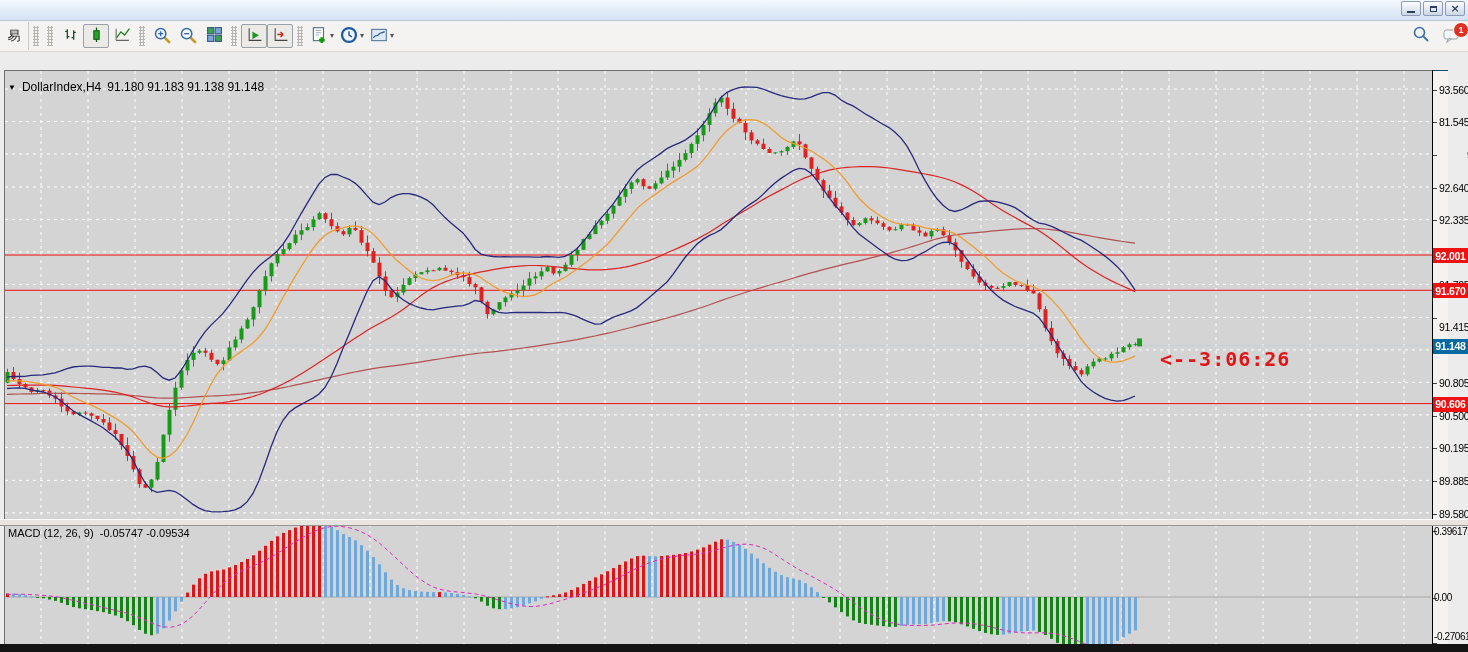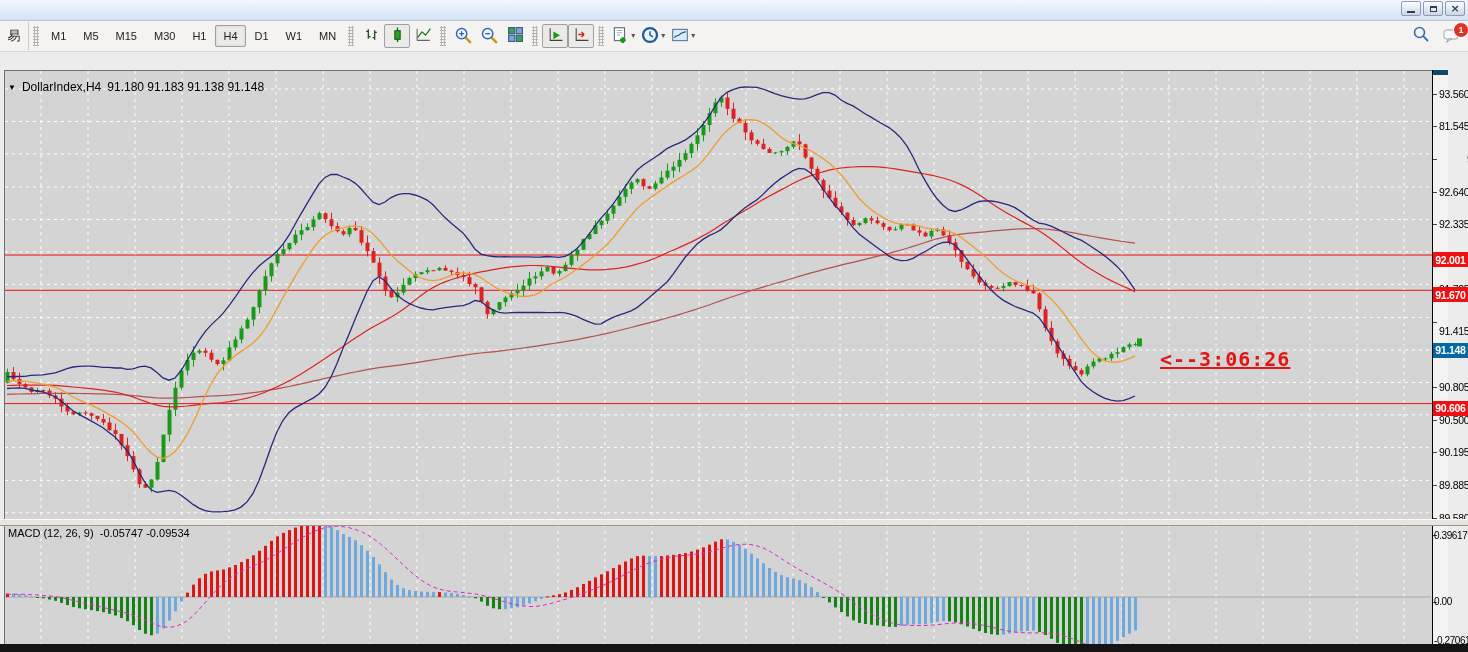--- a/index.html
+++ b/index.html
@@ -41,21 +41,21 @@
   .overlay-title{position:absolute;left:8px;top:10px;font-size:12px;color:#000;
     display:flex;align-items:center;gap:6px;pointer-events:none;white-space:nowrap;}
   .overlay-title .tri{font-size:8px;color:#000;}
   .overlay-macd{position:absolute;left:8px;top:457px;font-size:11px;color:#000;
     pointer-events:none;white-space:nowrap;}
   .annotation{position:absolute;left:1160px;top:277px;
     font:bold 20px "DejaVu Sans Mono","Liberation Mono",monospace;letter-spacing:1px;
     pointer-events:none;white-space:nowrap;}
   
   .price-scale{position:absolute;left:1433px;top:0;width:15px;height:574px;background:#f4f3f1;
-    border-top:5px solid #0c4a6e;box-sizing:border-box;}
+    border-top:1px solid #0c4a6e;box-sizing:border-box;}
   .smark{position:absolute;left:0;width:4px;height:1px;background:#444;}
   .slabel{position:absolute;left:6px;font-size:10.5px;letter-spacing:-0.3px;color:#000;white-space:nowrap;}
   .sbadge{position:absolute;left:0;width:35px;height:15px;display:flex;align-items:center;
     justify-content:center;font:bold 10.5px "Liberation Sans",sans-serif;color:#fff;letter-spacing:-0.3px;}
   .sbadge.red{background:#ee1111;}
   .sbadge.black{background:#0369a1;}
   .mlabel{position:absolute;left:1px;font-size:10px;letter-spacing:-0.4px;color:#000;white-space:nowrap;}
   .splitter{position:absolute;left:0;top:449px;width:1468px;height:5px;background:#e8e5e1;
     border-top:1px solid #fafafa;border-bottom:1px solid #99948e;box-sizing:content-box;cursor:ns-resize;}
   .bottombar{position:absolute;left:0;top:574px;width:1468px;height:8px;background:#141414;}
@@ -75,31 +75,20 @@
         </div>
       <div class="winbtn">
           <span class="g-cls">×</span>
         </div>
     </div>
   </div>
 
   <div class="toolbar">
     <div class="partialbtn">易</div>
     <div class="grip"></div>
-    <div id="tf-group" style="display:flex;align-items:center;gap:1px;">
-        <button class="tbtn">M1</button>
-        <button class="tbtn">M5</button>
-        <button class="tbtn">M15</button>
-        <button class="tbtn">M30</button>
-        <button class="tbtn">H1</button>
-        <button class="tbtn pressed">H4</button>
-        <button class="tbtn">D1</button>
-        <button class="tbtn">W1</button>
-        <button class="tbtn">MN</button>
-      </div>
     <div id="icon-groups" style="display:flex;align-items:center;">
         <div class="grip"></div>
         <button class="ibtn">
           <span><svg width="17" height="17" viewBox="0 0 16 16">
               <path d="M5 3v9M3 5h2M5 10h2M11 4v9M9 11h2M11 6h2" stroke="#1c4a1c" stroke-width="1.2" fill="none"></path>
             </svg></span>
         </button>
         <button class="ibtn pressed">
           <span><svg width="17" height="17" viewBox="0 0 16 16">
               <path d="M8 1.5v3M8 12.5v2.5" stroke="#0a5a0a" stroke-width="1.2"></path>
@@ -875,21 +864,21 @@
       <span class="tri">▼</span>
       <span>DollarIndex,H4</span>
       <span>91.180 91.183 91.138 91.148</span>
     </div>
 
     <div class="overlay-macd">
       <span>MACD (12, 26, 9)</span>&nbsp;
       <span>-0.05747 -0.09534</span>
     </div>
 
-    <div class="annotation" id="annotation" style="color: rgb(226, 20, 20); text-decoration: underline;">&lt;--3:06:26</div>
+    <div class="annotation" id="annotation" style="color: rgb(226, 20, 20);">&lt;--3:06:26</div>
 
     <div class="price-scale" id="price-scale">
         <div class="smark" style="top: 19px;"></div>
         <div class="slabel" style="top: 13px;">93.560</div>
         <div class="smark" style="top: 51.4825px;"></div>
         <div class="slabel" style="top: 45.4825px;">81.545</div>
         <div class="smark" style="top: 83.965px;"></div>
         <div class="slabel" style="top: 77.965px; margin-left: 28px;">92.950</div>
         <div class="smark" style="top: 116.98px;"></div>
         <div class="slabel" style="top: 110.98px;">92.640</div>

